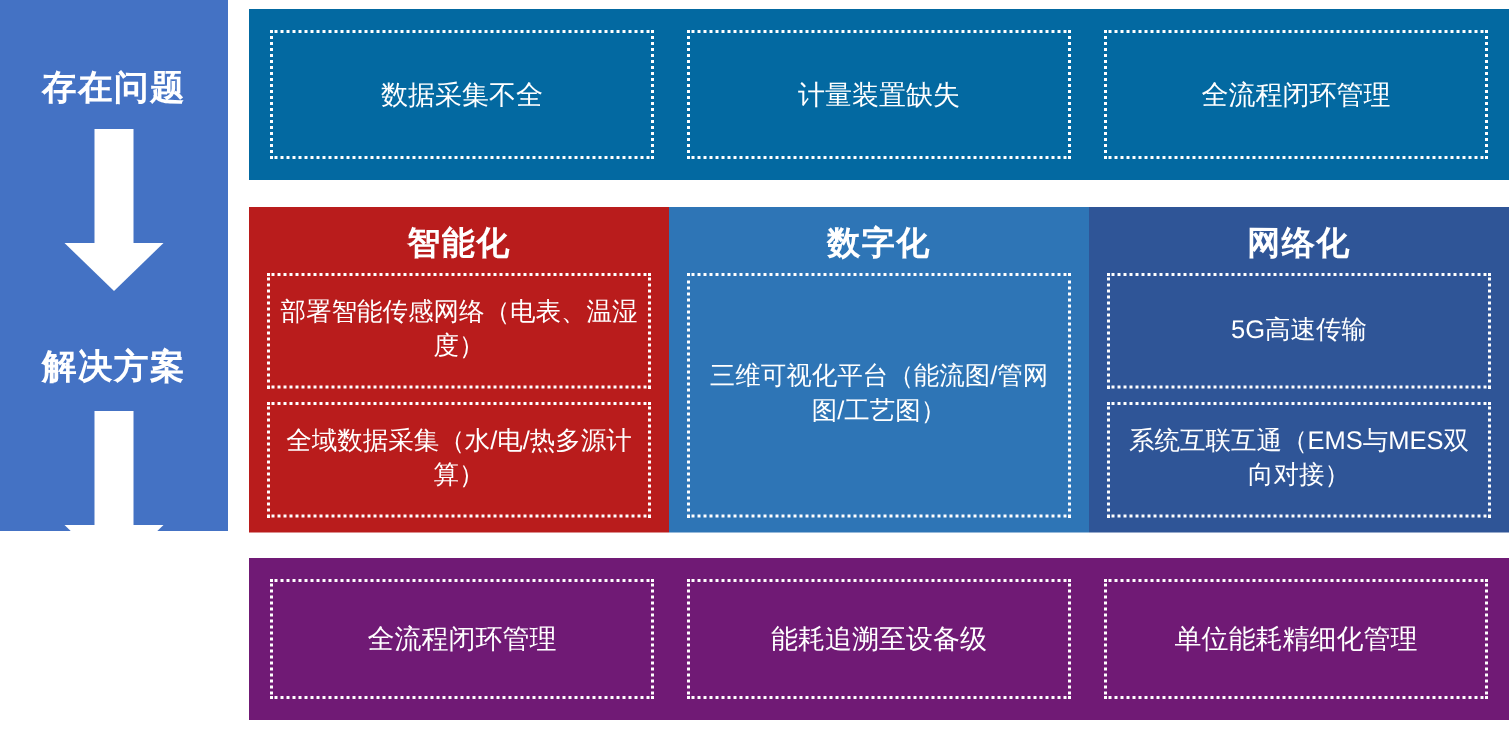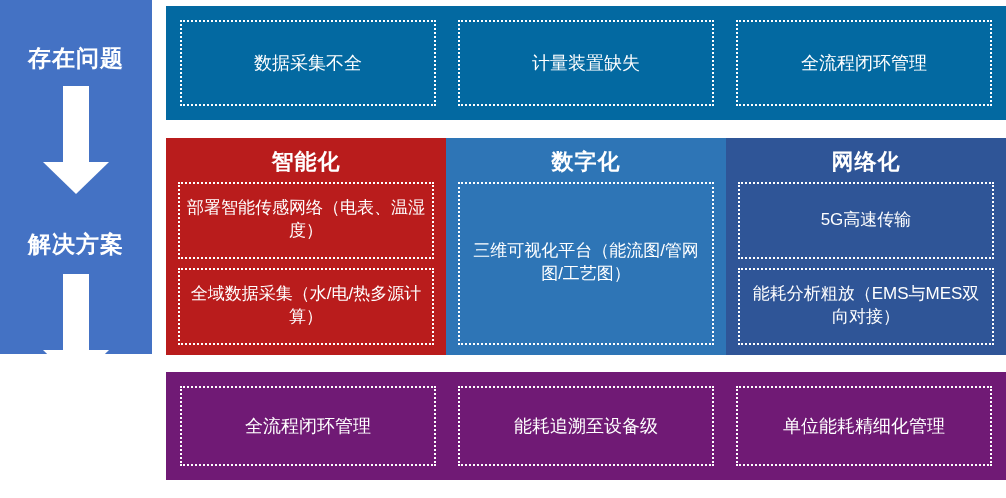--- a/index.html
+++ b/index.html
@@ -197,21 +197,21 @@
     </div>
 
     <div class="sol-col sol-col-1">
       <div class="sol-title">数字化</div>
       <div class="sol-item">三维可视化平台（能流图/管网图/工艺图）</div>
     </div>
 
     <div class="sol-col sol-col-2">
       <div class="sol-title">网络化</div>
       <div class="sol-item">5G高速传输</div>
-      <div class="sol-item">能耗分析粗放（EMS与MES双向对接）</div>
+      <div class="sol-item">系统互联互通（EMS与MES双向对接）</div>
     </div>
   </div>
 
   <div class="band" id="band-results">
     <div class="card-row">
       <div class="dotted-card">全流程闭环管理</div>
       <div class="dotted-card">能耗追溯至设备级</div>
       <div class="dotted-card">单位能耗精细化管理</div>
     </div>
   </div>

